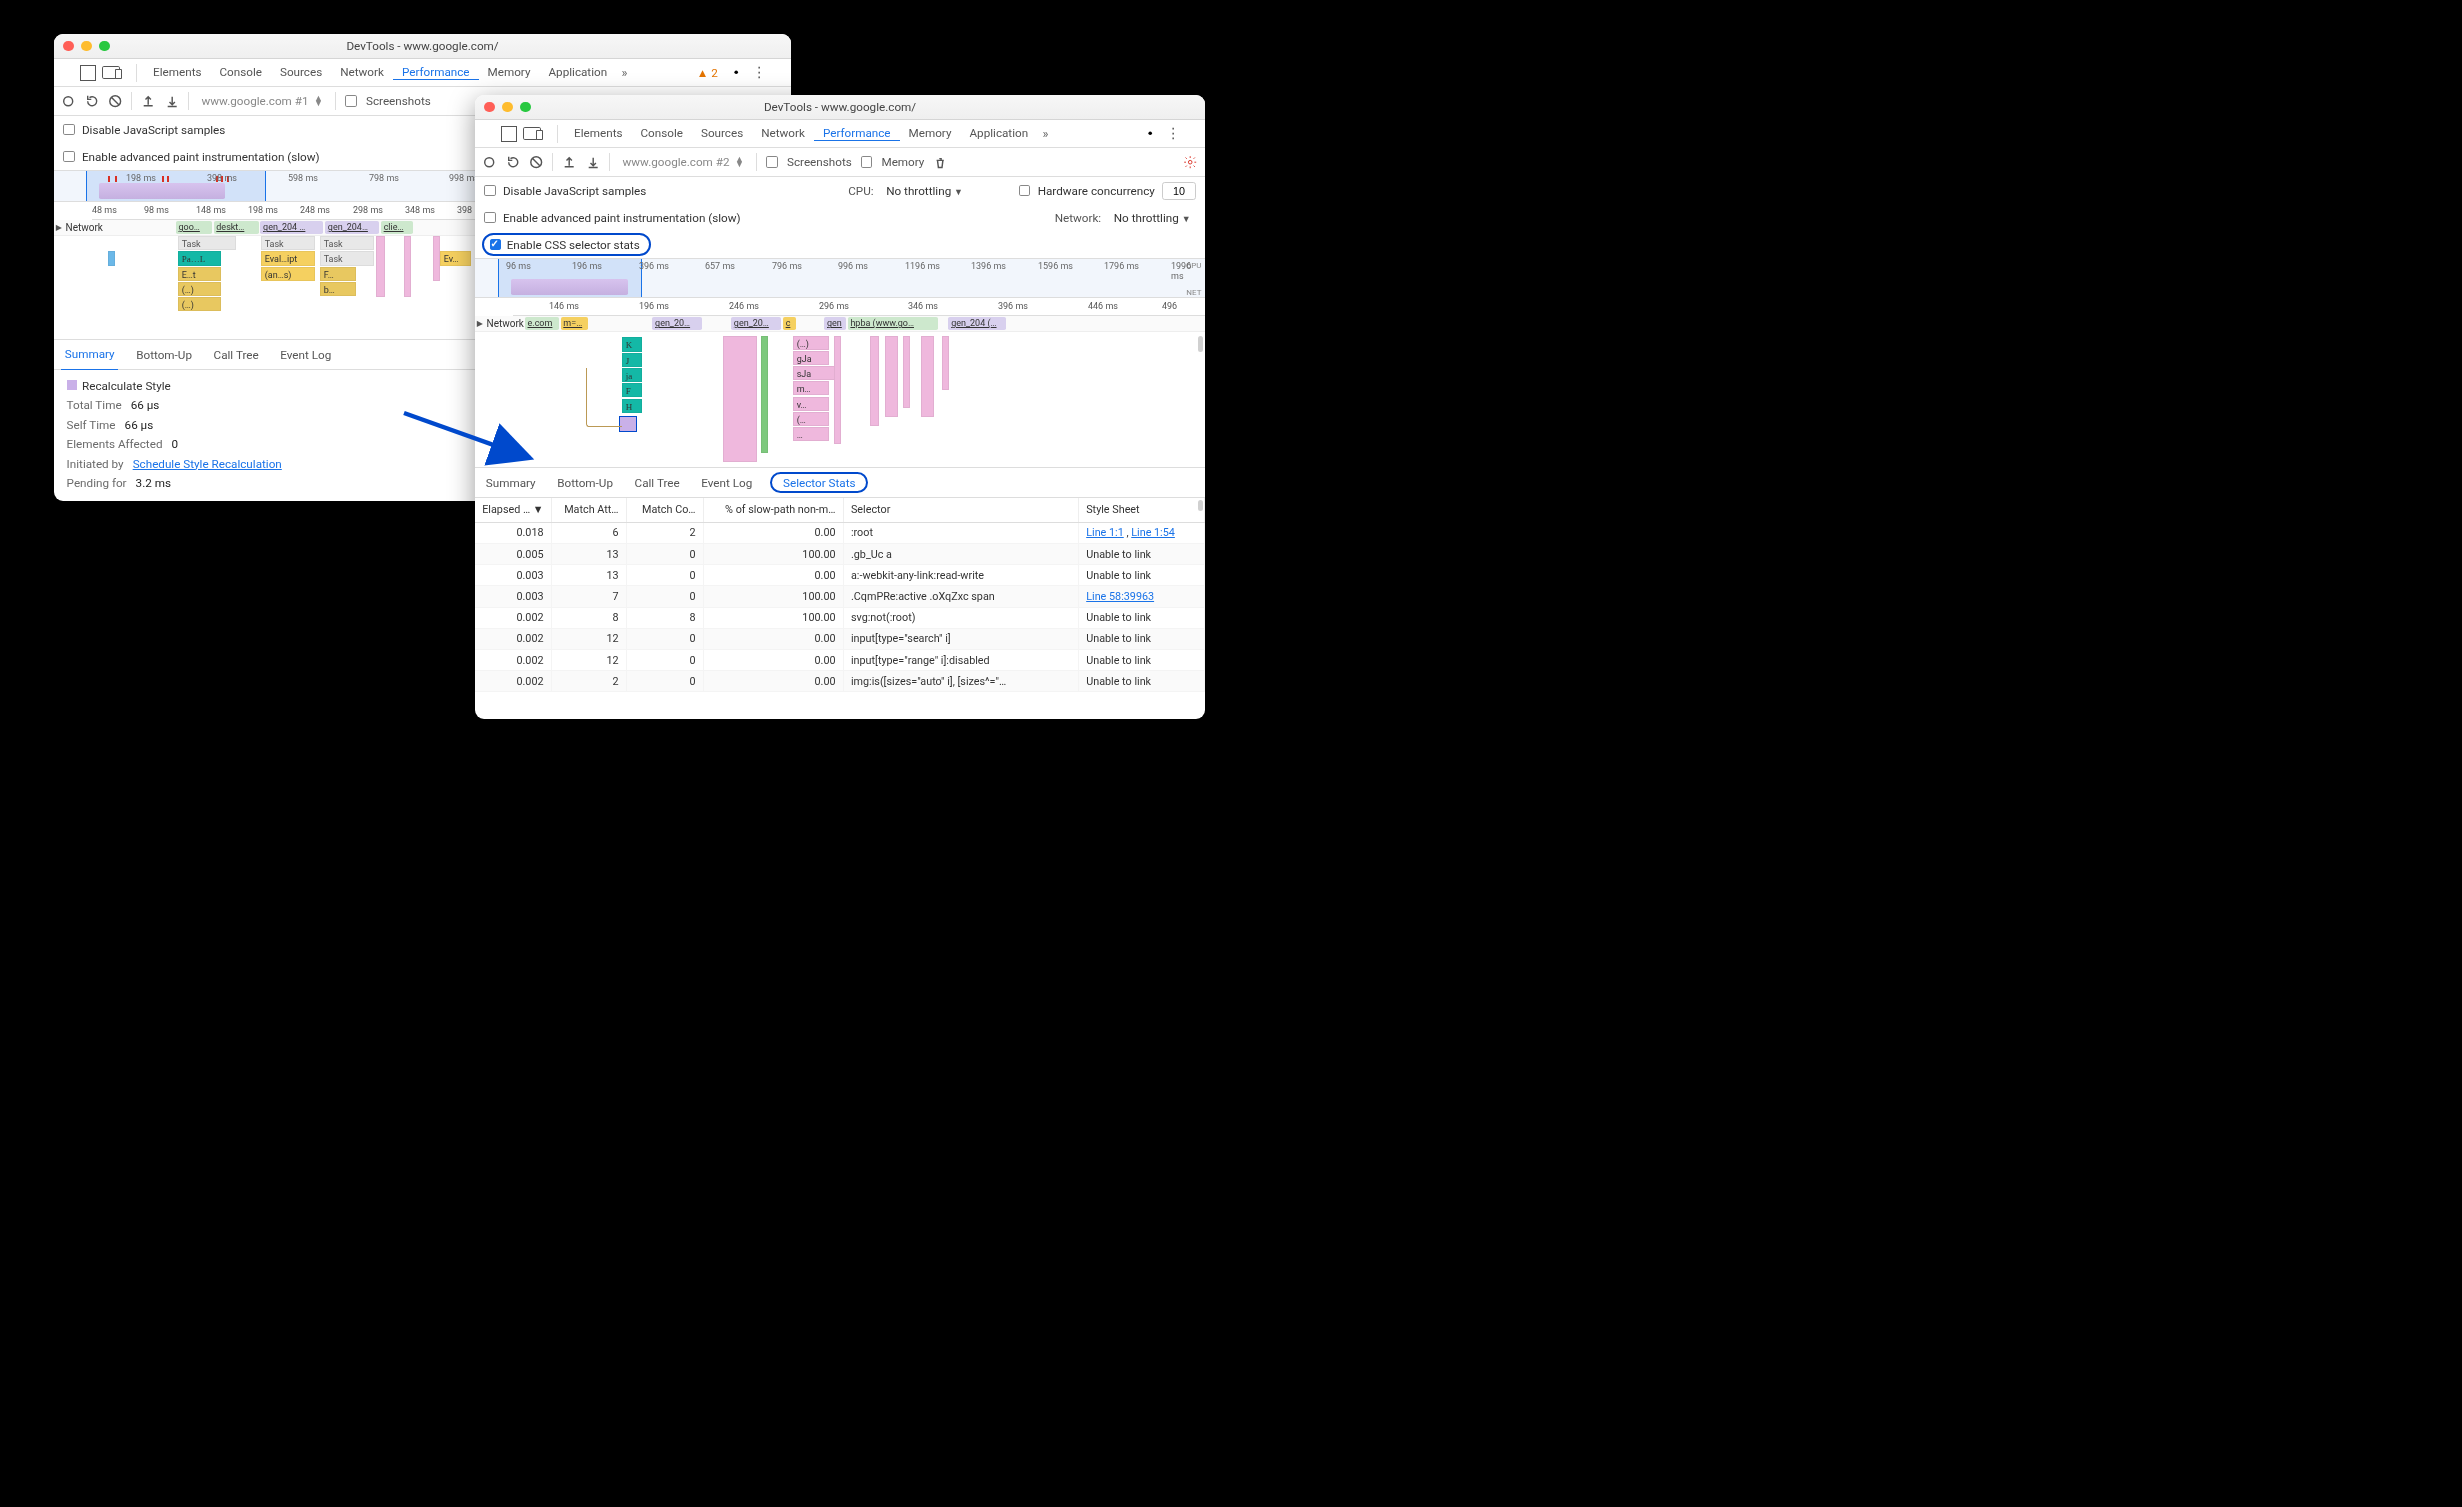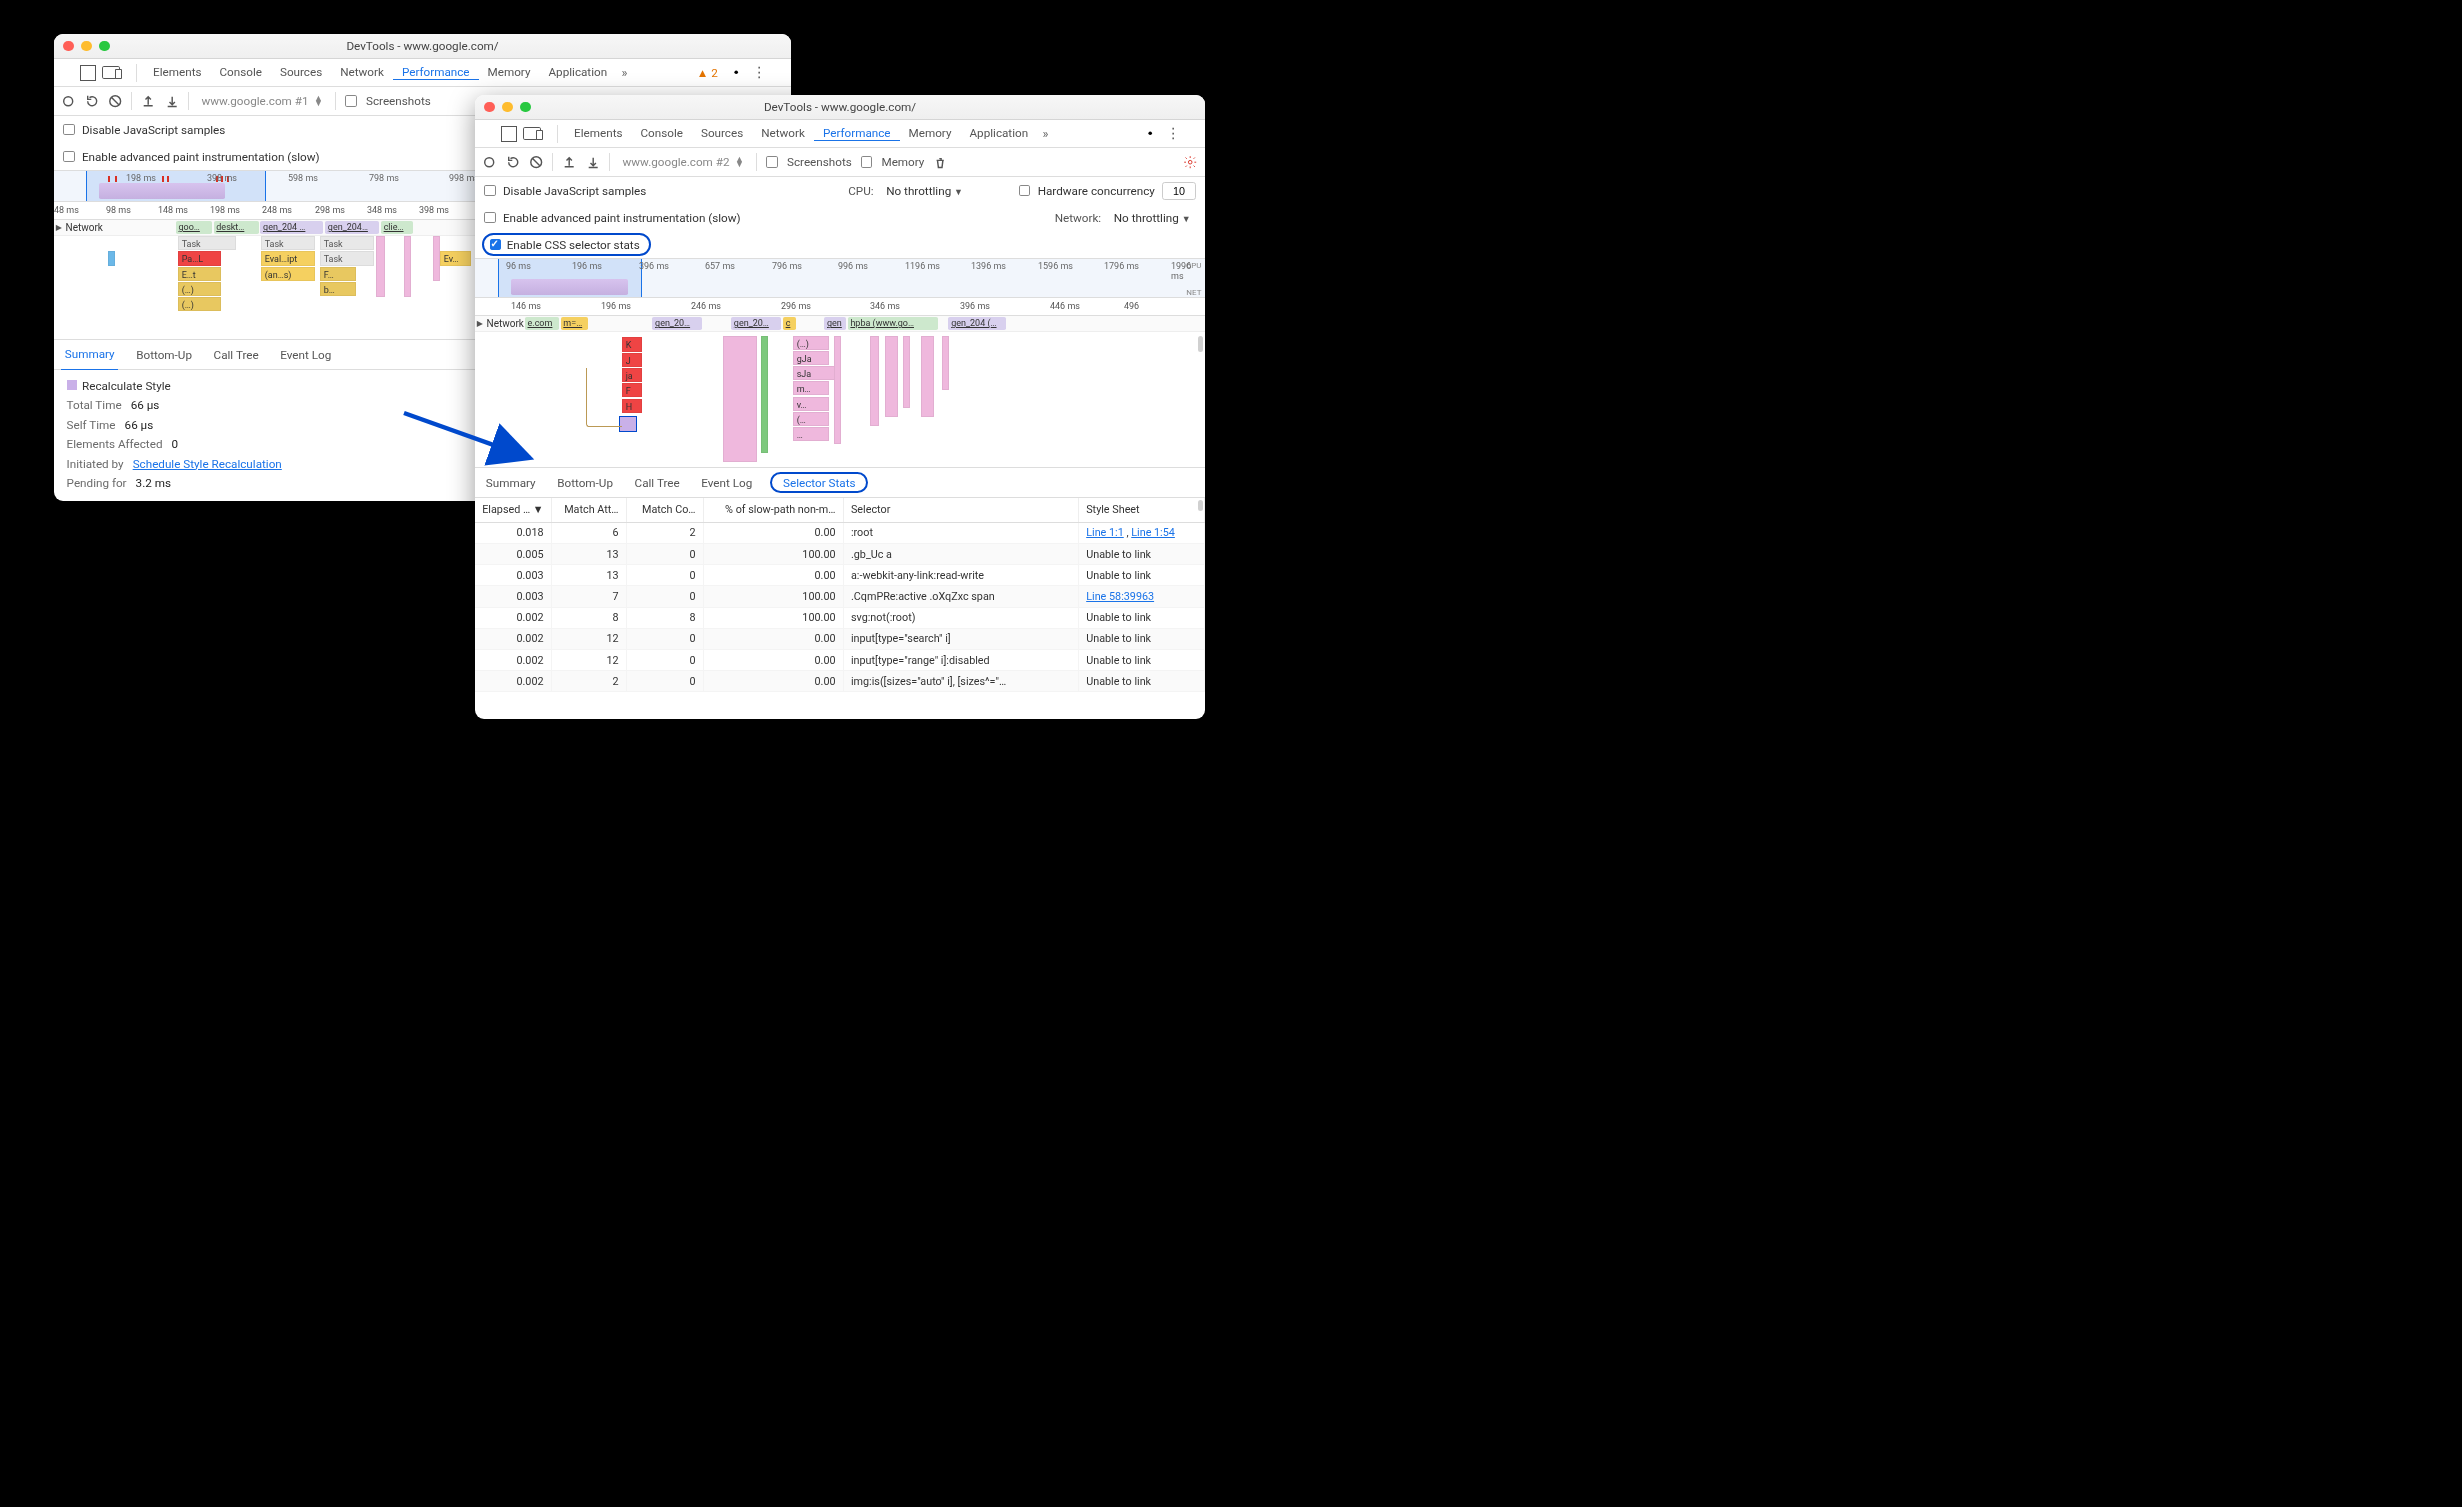--- a/index.html
+++ b/index.html
@@ -72,30 +72,30 @@
   .cb.on::after{content:"✓";position:absolute;left:0;top:-1.8px;color:#fff;font-size:10px;font-weight:bold;}
   .hw-input{width:34px;height:18px;border:0.9px solid #ccc;border-radius:2.7px;text-align:center;font-size:10.8px;}
   .circ{border:2.7px solid #0049cc;border-radius:898px;padding:2.7px 9px 2.7px 5.4px;display:inline-flex;align-items:center;gap:5.4px;margin-left:3.6px;}
   .overview{height:32px;background:#f2f6fc;border-top:0.9px solid #ddd;border-bottom:0.9px solid #ddd;position:relative;}
   .overview .tick{position:absolute;top:1.8px;font-size:9px;color:#666;}
   .overview .sel{position:absolute;top:0;height:100%;background:rgba(26,115,232,0.15);border-left:1.8px solid #1a73e8;border-right:1.8px solid #1a73e8;}
   .overview .blob{position:absolute;bottom:1.8px;height:16px;background:linear-gradient(#d7c3ee,#c5b0e0);border-radius:1.8px;}
   .overview .redtick{position:absolute;top:5.4px;width:1.8px;height:5.4px;background:#d93025;}
   .overview .cpu{position:absolute;right:3.6px;top:1.8px;font-size:8px;color:#888;}
   .overview .net{position:absolute;right:3.6px;bottom:0;font-size:8px;color:#888;}
-  .ruler{height:18px;background:#fff;border-bottom:0.9px solid #ddd;position:relative;font-size:9px;color:#555;}
+  .ruler{height:18px;background:#fff;border-bottom:0.9px solid #ddd;position:relative;font-size:9px;color:#555;margin-left:38px;}
   .ruler .tick{position:absolute;top:2.7px;}
   .netrow{display:flex;align-items:center;height:16px;font-size:10px;padding-left:1.8px;background:#fafafa;border-bottom:0.9px solid #eee;}
   .netrow .tri{font-size:8px;margin-right:3.6px;color:#555;}
   .netrow .bar{height:12.6px;border-radius:1.8px;margin:0 0.9px;font-size:9px;padding:0 2.7px;overflow:hidden;white-space:nowrap;display:inline-block;line-height:12.6px;text-decoration:underline;}
   .flame{position:relative;height:103px;background:#fff;overflow:hidden;}
   .fcell{position:absolute;height:14.4px;font-size:9px;line-height:14.4px;padding:0 2.7px;overflow:hidden;white-space:nowrap;border:0.9px solid rgba(0,0,0,0.05);}
   .c-task{background:#e8e8e8;color:#555;}
   .c-yellow{background:#f5d060;}
-  .c-purple{background:#ef4444;}
+  .c-purple{background:#14b8a6;font-family:Liberation Serif, serif;}
   .c-gold{background:#e8c860;}
   .c-pink{background:#efb8dd;}
   .c-green{background:#7ec97e;}
   .c-blue{background:#6bb8e8;}
   .dtabs{display:flex;align-items:center;height:31px;border-top:0.9px solid #ddd;border-bottom:0.9px solid #ddd;padding:0 7.2px;font-size:11.7px;gap:14.4px;}
   .dtab{padding:0 3.6px;color:#555;cursor:pointer;}
   .dtab.active{color:#1a73e8;border-bottom:1.8px solid #1a73e8;line-height:29px;}
   .dtab.circ2{border:2.7px solid #0049cc;border-radius:898px;padding:1.8px 10.8px;color:#1a73e8;}
   .summary{padding:9px 12.6px;font-size:11.7px;}
   .summary .swatch{display:inline-block;width:10px;height:10px;background:#c9b0e8;margin-right:5.4px;}

